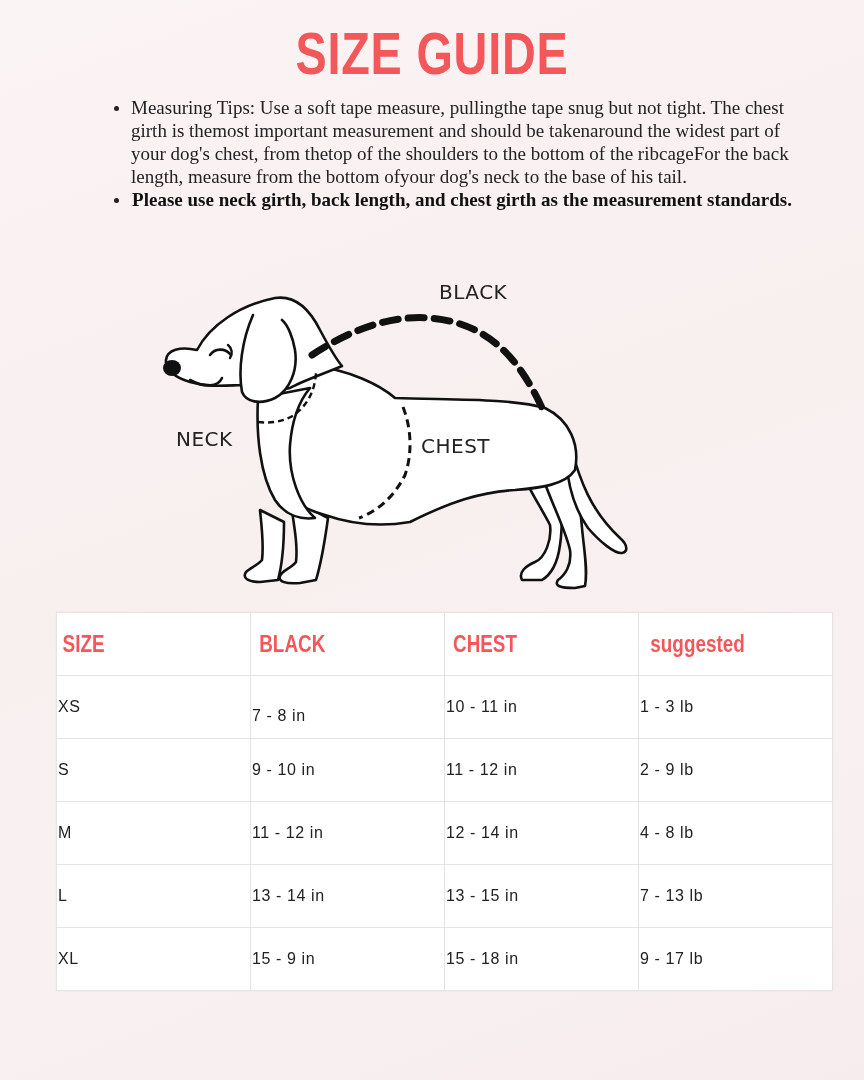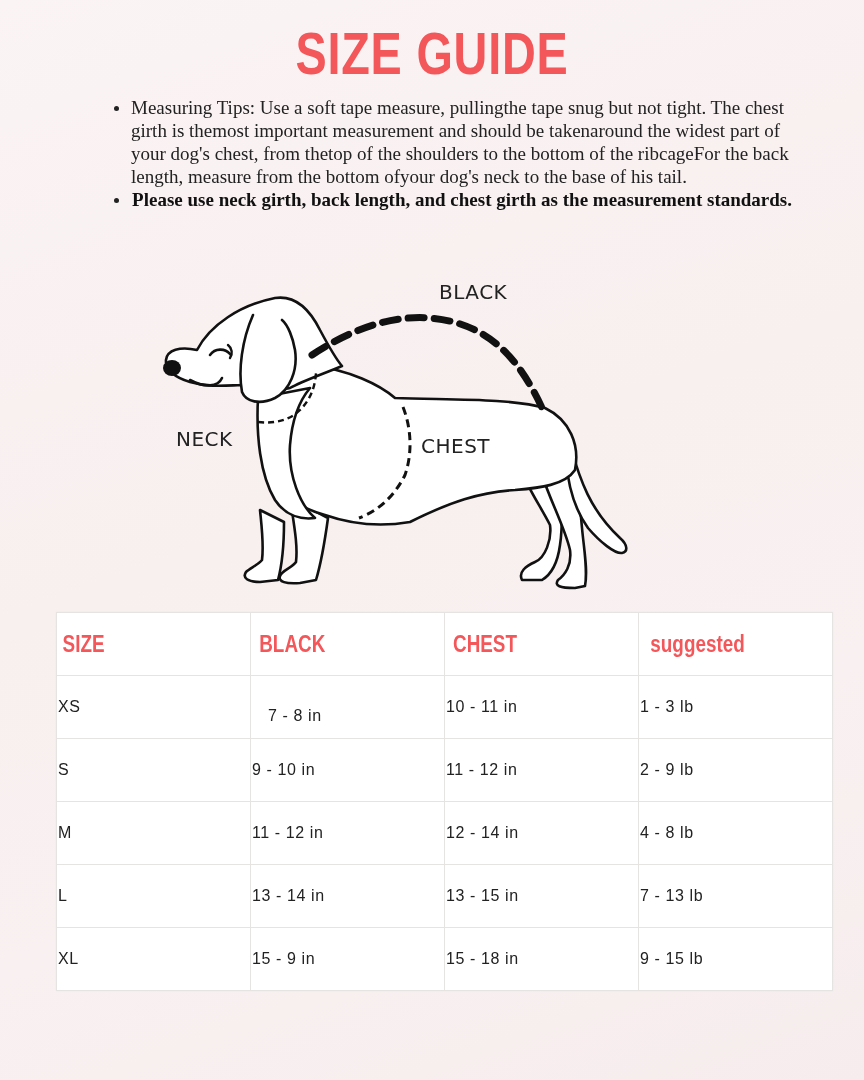--- a/index.html
+++ b/index.html
@@ -67,21 +67,21 @@
       color: #f4575a;
     }
     .size-table th span { display: inline-block; transform: scaleX(0.82); }
     .size-table td {
       height: 60px;
       font-family: "Liberation Sans", sans-serif;
       font-size: 16px; color: #222; letter-spacing: 0.6px;
       vertical-align: middle;
     }
     .size-table td span { display: inline-block; }
-    .shift-down { position: relative; top: 9px; margin-left: 16px; }
+    .shift-down { position: relative; top: 9px; }
   </style>
 </head>
 <body>
 
 <div class="title">SIZE GUIDE</div>
 
 <ul class="tips">
   <li>Measuring Tips: Use a soft tape measure, pullingthe tape snug but not tight. The chest girth is themost important measurement and should be takenaround the widest part of your dog's chest, from thetop of the shoulders to the bottom of the ribcageFor the back length, measure from the bottom ofyour dog's neck to the base of his tail.</li>
   <li class="bold">Please use neck girth, back length, and chest girth as the measurement standards.</li>
 </ul>
@@ -156,16 +156,16 @@
     <tr>
       <td><span>L</span></td>
       <td><span>13 - 14 in</span></td>
       <td><span>13 - 15 in</span></td>
       <td><span>7 - 13 lb</span></td>
     </tr>
     <tr>
       <td><span>XL</span></td>
       <td><span>15 - 9 in</span></td>
       <td><span>15 - 18 in</span></td>
-      <td><span>9 - 15 lb</span></td>
+      <td><span>9 - 17 lb</span></td>
     </tr>
   </tbody>
 </table>
 
 </body></html>

